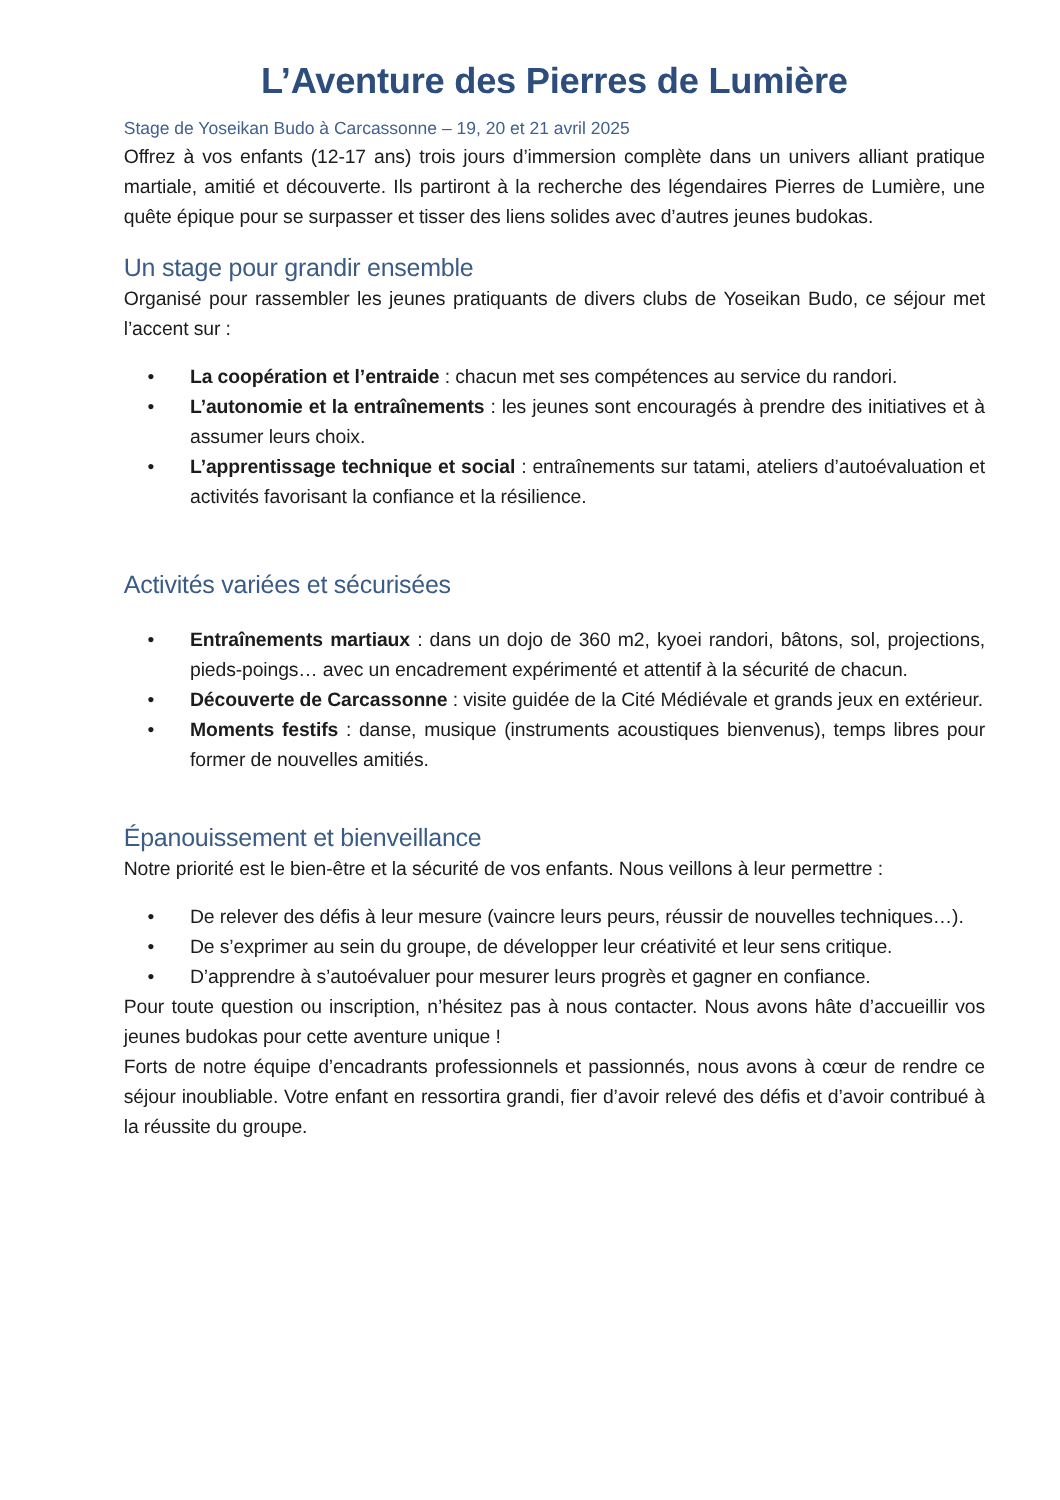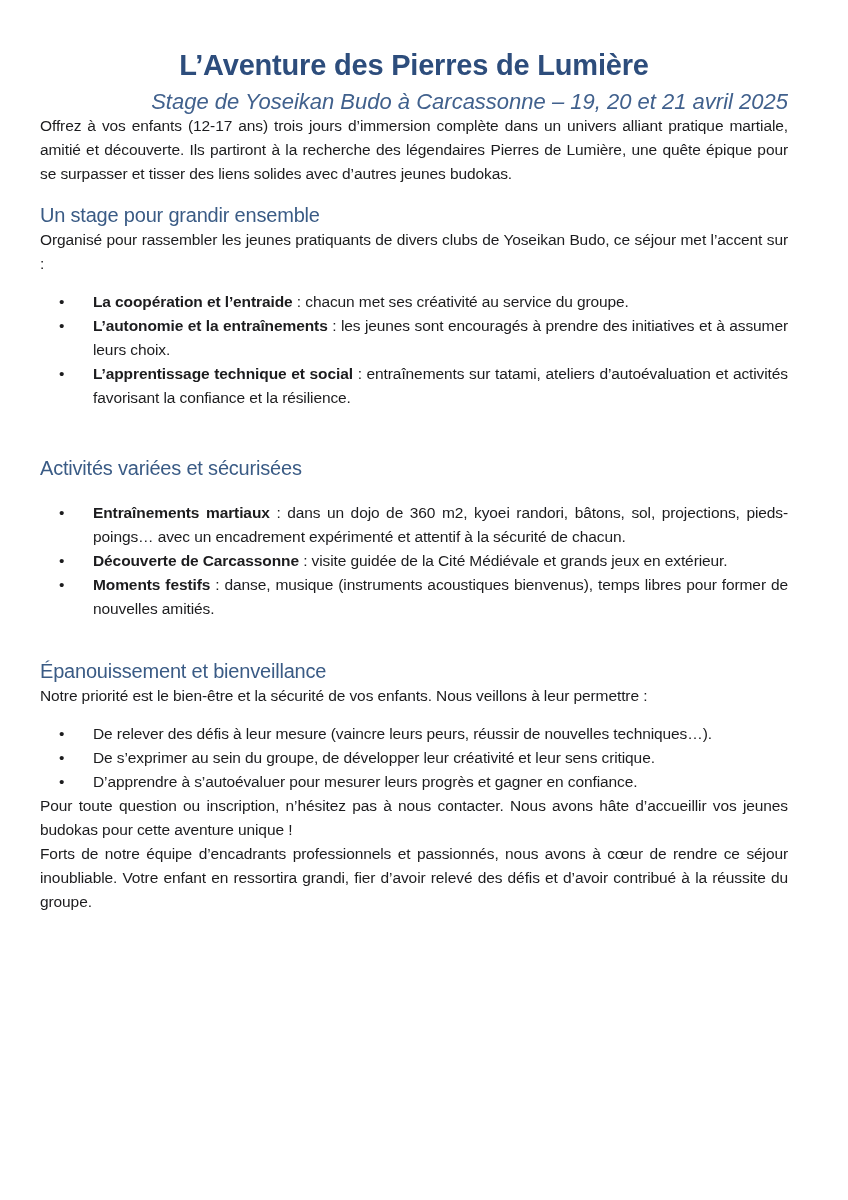--- a/index.html
+++ b/index.html
@@ -8,42 +8,41 @@
     background: #ffffff;
   }
   * { box-sizing: border-box; }
 
   .page {
     position: relative;
     width: 848px;
     height: 1036px;
     margin: 0 auto;
     background: #ffffff;
-    padding: 46px 60px 0 40px;
+    padding: 46px 60px 0 99px;
     overflow: hidden;
     font-family: "Liberation Sans", "DejaVu Sans", sans-serif;
     color: var(--body_text, #1c1c1e);
   }
 
   h1 {
     margin: 0;
     font-size: 29px;
     line-height: 38px;
     font-weight: 700;
     text-align: center;
     color: var(--title_blue, #2d4d7c);
     letter-spacing: -0.2px;
   }
 
   .subtitle {
     margin: 6px 0 0 0;
-    font-size: 22px;
+    font-size: 14px;
     line-height: 24px;
-    font-style: italic;
-    text-align: right;
+    text-align: left;
     color: var(--subtitle_blue, #41618d);
   }
 
   p.body-p {
     margin: 0;
     font-size: 15.5px;
     line-height: 24px;
     text-align: justify;
     letter-spacing: -0.1px;
   }
@@ -102,21 +101,21 @@
 <div class="page">
 
   <h1>L’Aventure des Pierres de Lumière</h1>
   <p class="subtitle">Stage de Yoseikan Budo à Carcassonne – 19, 20 et 21 avril 2025</p>
 
   <p class="body-p intro">Offrez à vos enfants (12-17 ans) trois jours d’immersion complète dans un univers alliant pratique martiale, amitié et découverte. Ils partiront à la recherche des légendaires Pierres de Lumière, une quête épique pour se surpasser et tisser des liens solides avec d’autres jeunes budokas.</p>
 
   <h2 class="h2-s1">Un stage pour grandir ensemble</h2>
   <p class="body-p lead">Organisé pour rassembler les jeunes pratiquants de divers clubs de Yoseikan Budo, ce séjour met l’accent sur :</p>
   <ul class="bullets">
-    <li><span class="b">La coopération et l’entraide</span><span> : chacun met ses créativité au service du groupe.</span></li>
+    <li><span class="b">La coopération et l’entraide</span><span> : chacun met ses compétences au service du randori.</span></li>
     <li><span class="b">L’autonomie et la entraînements</span><span> : les jeunes sont encouragés à prendre des initiatives et à assumer leurs choix.</span></li>
     <li><span class="b">L’apprentissage technique et social</span><span> : entraînements sur tatami, ateliers d’autoévaluation et activités favorisant la confiance et la résilience.</span></li>
   </ul>
 
   <h2 class="h2-s2">Activités variées et sécurisées</h2>
   <ul class="bullets after-heading">
     <li><span class="b">Entraînements martiaux</span><span> : dans un dojo de 360 m2, kyoei randori, bâtons, sol, projections, pieds-poings… avec un encadrement expérimenté et attentif à la sécurité de chacun.</span></li>
     <li><span class="b">Découverte de Carcassonne</span><span> : visite guidée de la Cité Médiévale et grands jeux en extérieur.</span></li>
     <li><span class="b">Moments festifs</span><span> : danse, musique (instruments acoustiques bienvenus), temps libres pour former de nouvelles amitiés.</span></li>
   </ul>

